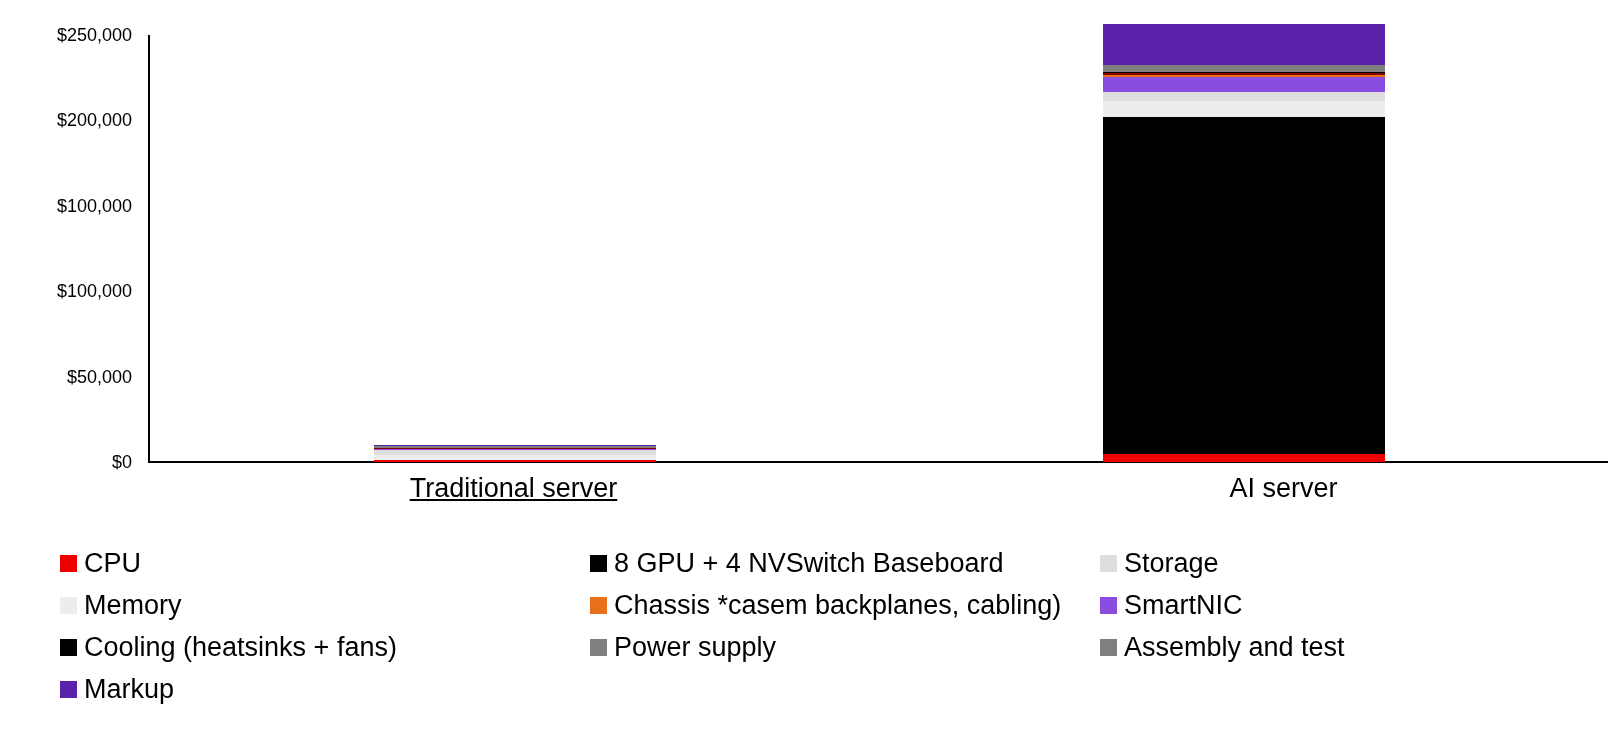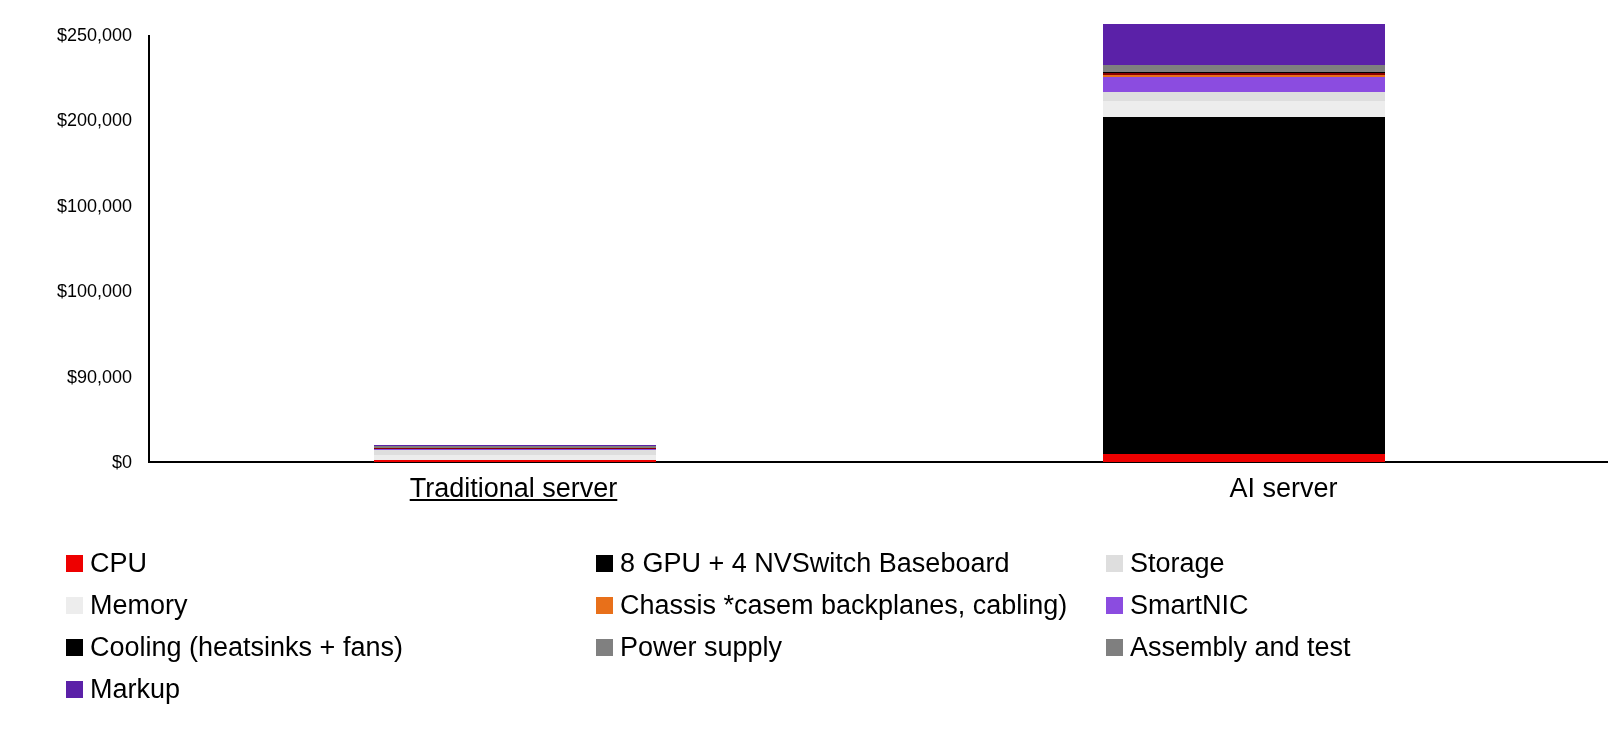--- a/index.html
+++ b/index.html
@@ -46,21 +46,21 @@
   .seg { width: 100%; }
 
   .x-tick-label {
     position: absolute; top: 473px;
     font-size: 27px; color: #000; text-align: center;
     white-space: nowrap;
   }
 
   
   .legend {
-    position: absolute; left: 12px; top: 542px;
+    position: absolute; left: 6px; top: 542px;
     width: 1448px; height: 200px;
     display: grid;
     grid-template-columns: 530px 510px 580px;
     grid-auto-rows: 42px;
     align-content: start;
     padding-left: 32px;
   }
   .legend-item {
     display: flex; align-items: center;
     padding-left: 22px;
@@ -77,21 +77,21 @@
 </style>
 </head>
 <body>
 
 <div id="chart-root">
 
   <div class="plot-wrap">
 
     <div class="y-axis-labels">
         <div class="y-tick-label" style="top: 462px;">$0</div>
-        <div class="y-tick-label" style="top: 376.6px;">$90,000</div>
+        <div class="y-tick-label" style="top: 376.6px;">$50,000</div>
         <div class="y-tick-label" style="top: 291.2px;">$100,000</div>
         <div class="y-tick-label" style="top: 205.8px;">$100,000</div>
         <div class="y-tick-label" style="top: 120.4px;">$200,000</div>
         <div class="y-tick-label" style="top: 35px;">$250,000</div>
       </div>
 
     <div class="axis-line-y"></div>
     <div class="axis-line-x"></div>
 
     <div class="plot-area">

